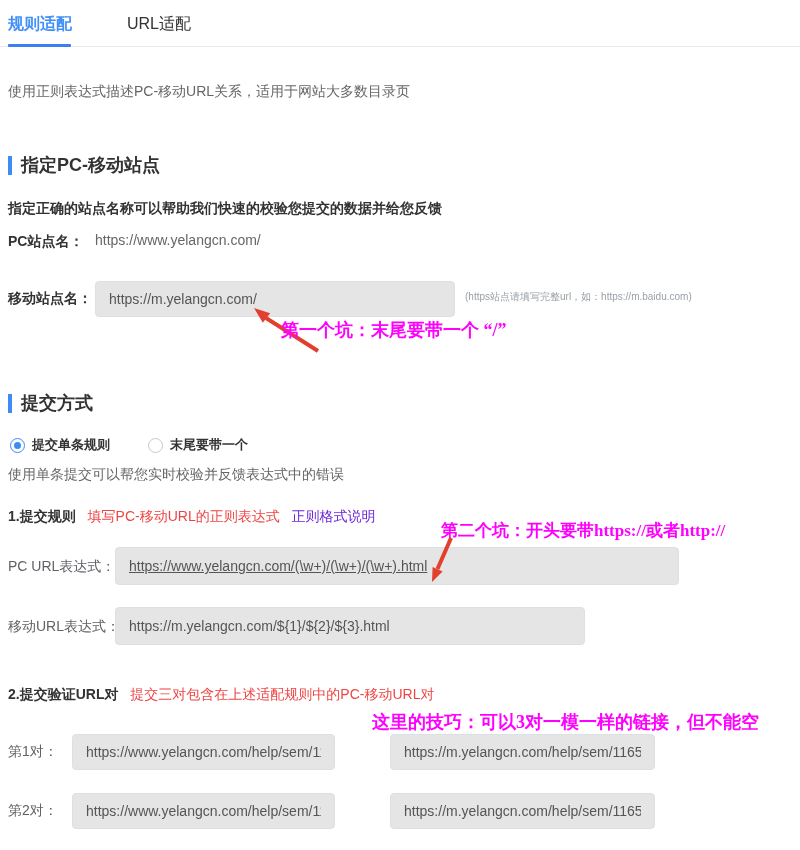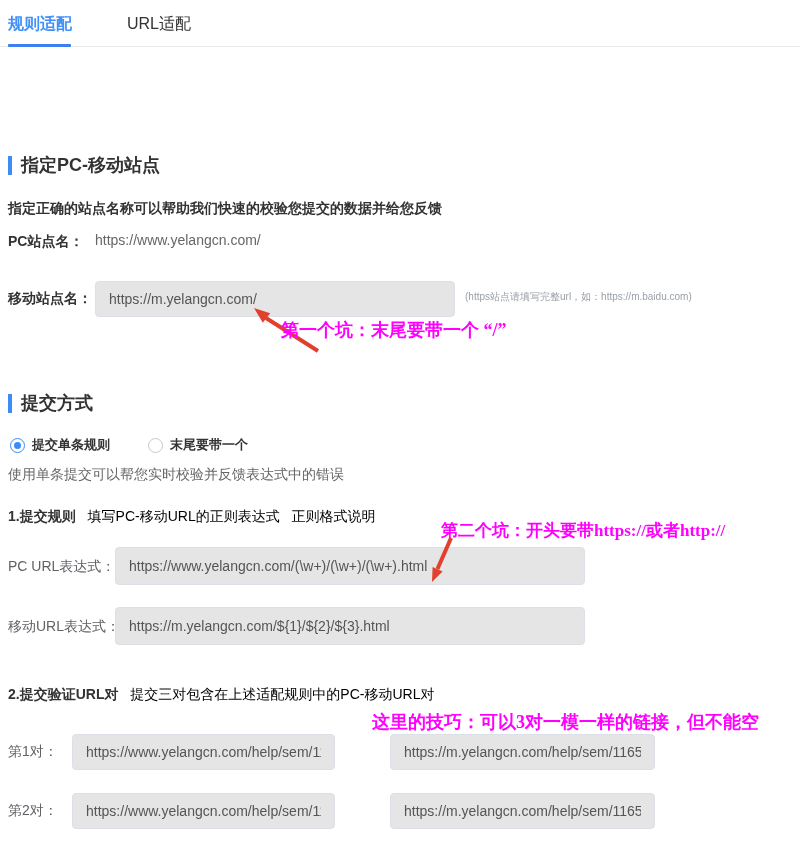--- a/index.html
+++ b/index.html
@@ -51,25 +51,25 @@
   .radio-on { border:1px solid #3d8cf5; }
   .radio-on::after { content:""; position:absolute; left:3px; top:3px; width:7px; height:7px; border-radius:50%; background:#3d8cf5; }
   .radio-off { border:1px solid #c8c9cc; background:#fff; }
   .radio-label { font-size:13px; font-weight:bold; color:#333; margin-left:7px; cursor:pointer; }
   .radio-gap { width:38px; }
 
   .radio-note { position:absolute; left:8px; top:466px; font-size:14px; color:#666; }
 
   .step-line { position:absolute; left:8px; font-size:14px; }
   .step-line .step-bold { font-weight:bold; color:#333; }
-  .step-line .step-desc { color:#000000; margin-left:8px; }
-  .step-link { color:#000000; margin-left:8px; text-decoration:none; cursor:pointer; }
+  .step-line .step-desc { color:#ef4444; margin-left:8px; }
+  .step-link { color:#6d28d9; margin-left:8px; text-decoration:none; cursor:pointer; }
 
   .lbl-pc-expr { position:absolute; left:8px; top:558px; }
-  .inp-pc-expr { left:115px; top:547px; width:470px; height:38px; }
+  .inp-pc-expr { left:115px; top:547px; width:564px; height:38px;text-decoration:underline; }
   .lbl-mobile-expr { position:absolute; left:8px; top:618px; }
   .inp-mobile-expr { left:115px; top:607px; width:470px; height:38px; }
 
   .lbl-pair1 { position:absolute; left:8px; top:743px;text-align:right; }
   .lbl-pair2 { position:absolute; left:8px; top:802px; }
   .inp-pair1-pc { left:72px; top:734px; width:263px; height:36px; }
   .inp-pair1-mobile { left:390px; top:734px; width:265px; height:36px; }
   .inp-pair2-pc { left:72px; top:793px; width:263px; height:36px; }
   .inp-pair2-mobile { left:390px; top:793px; width:265px; height:36px; }
 </style>
@@ -77,20 +77,21 @@
 <body>
 
 <div class="page">
 
   <div class="tabbar">
     <div class="tab tab-rule">规则适配</div>
     <div class="tab tab-url">URL适配</div>
     <div class="tab-underline"></div>
   </div>
 
+  <div class="intro">使用正则表达式描述PC-移动URL关系，适用于网站大多数目录页</div>
 
   <div class="sec-header" style="top:153px;">
     <span class="sec-bar"></span>
     <span class="sec-title">指定PC-移动站点</span>
   </div>
 
   <div class="subtitle">指定正确的站点名称可以帮助我们快速的校验您提交的数据并给您反馈</div>
 
   <div class="row-pc-site">
     <span class="lbl-bold">PC站点名：</span>

